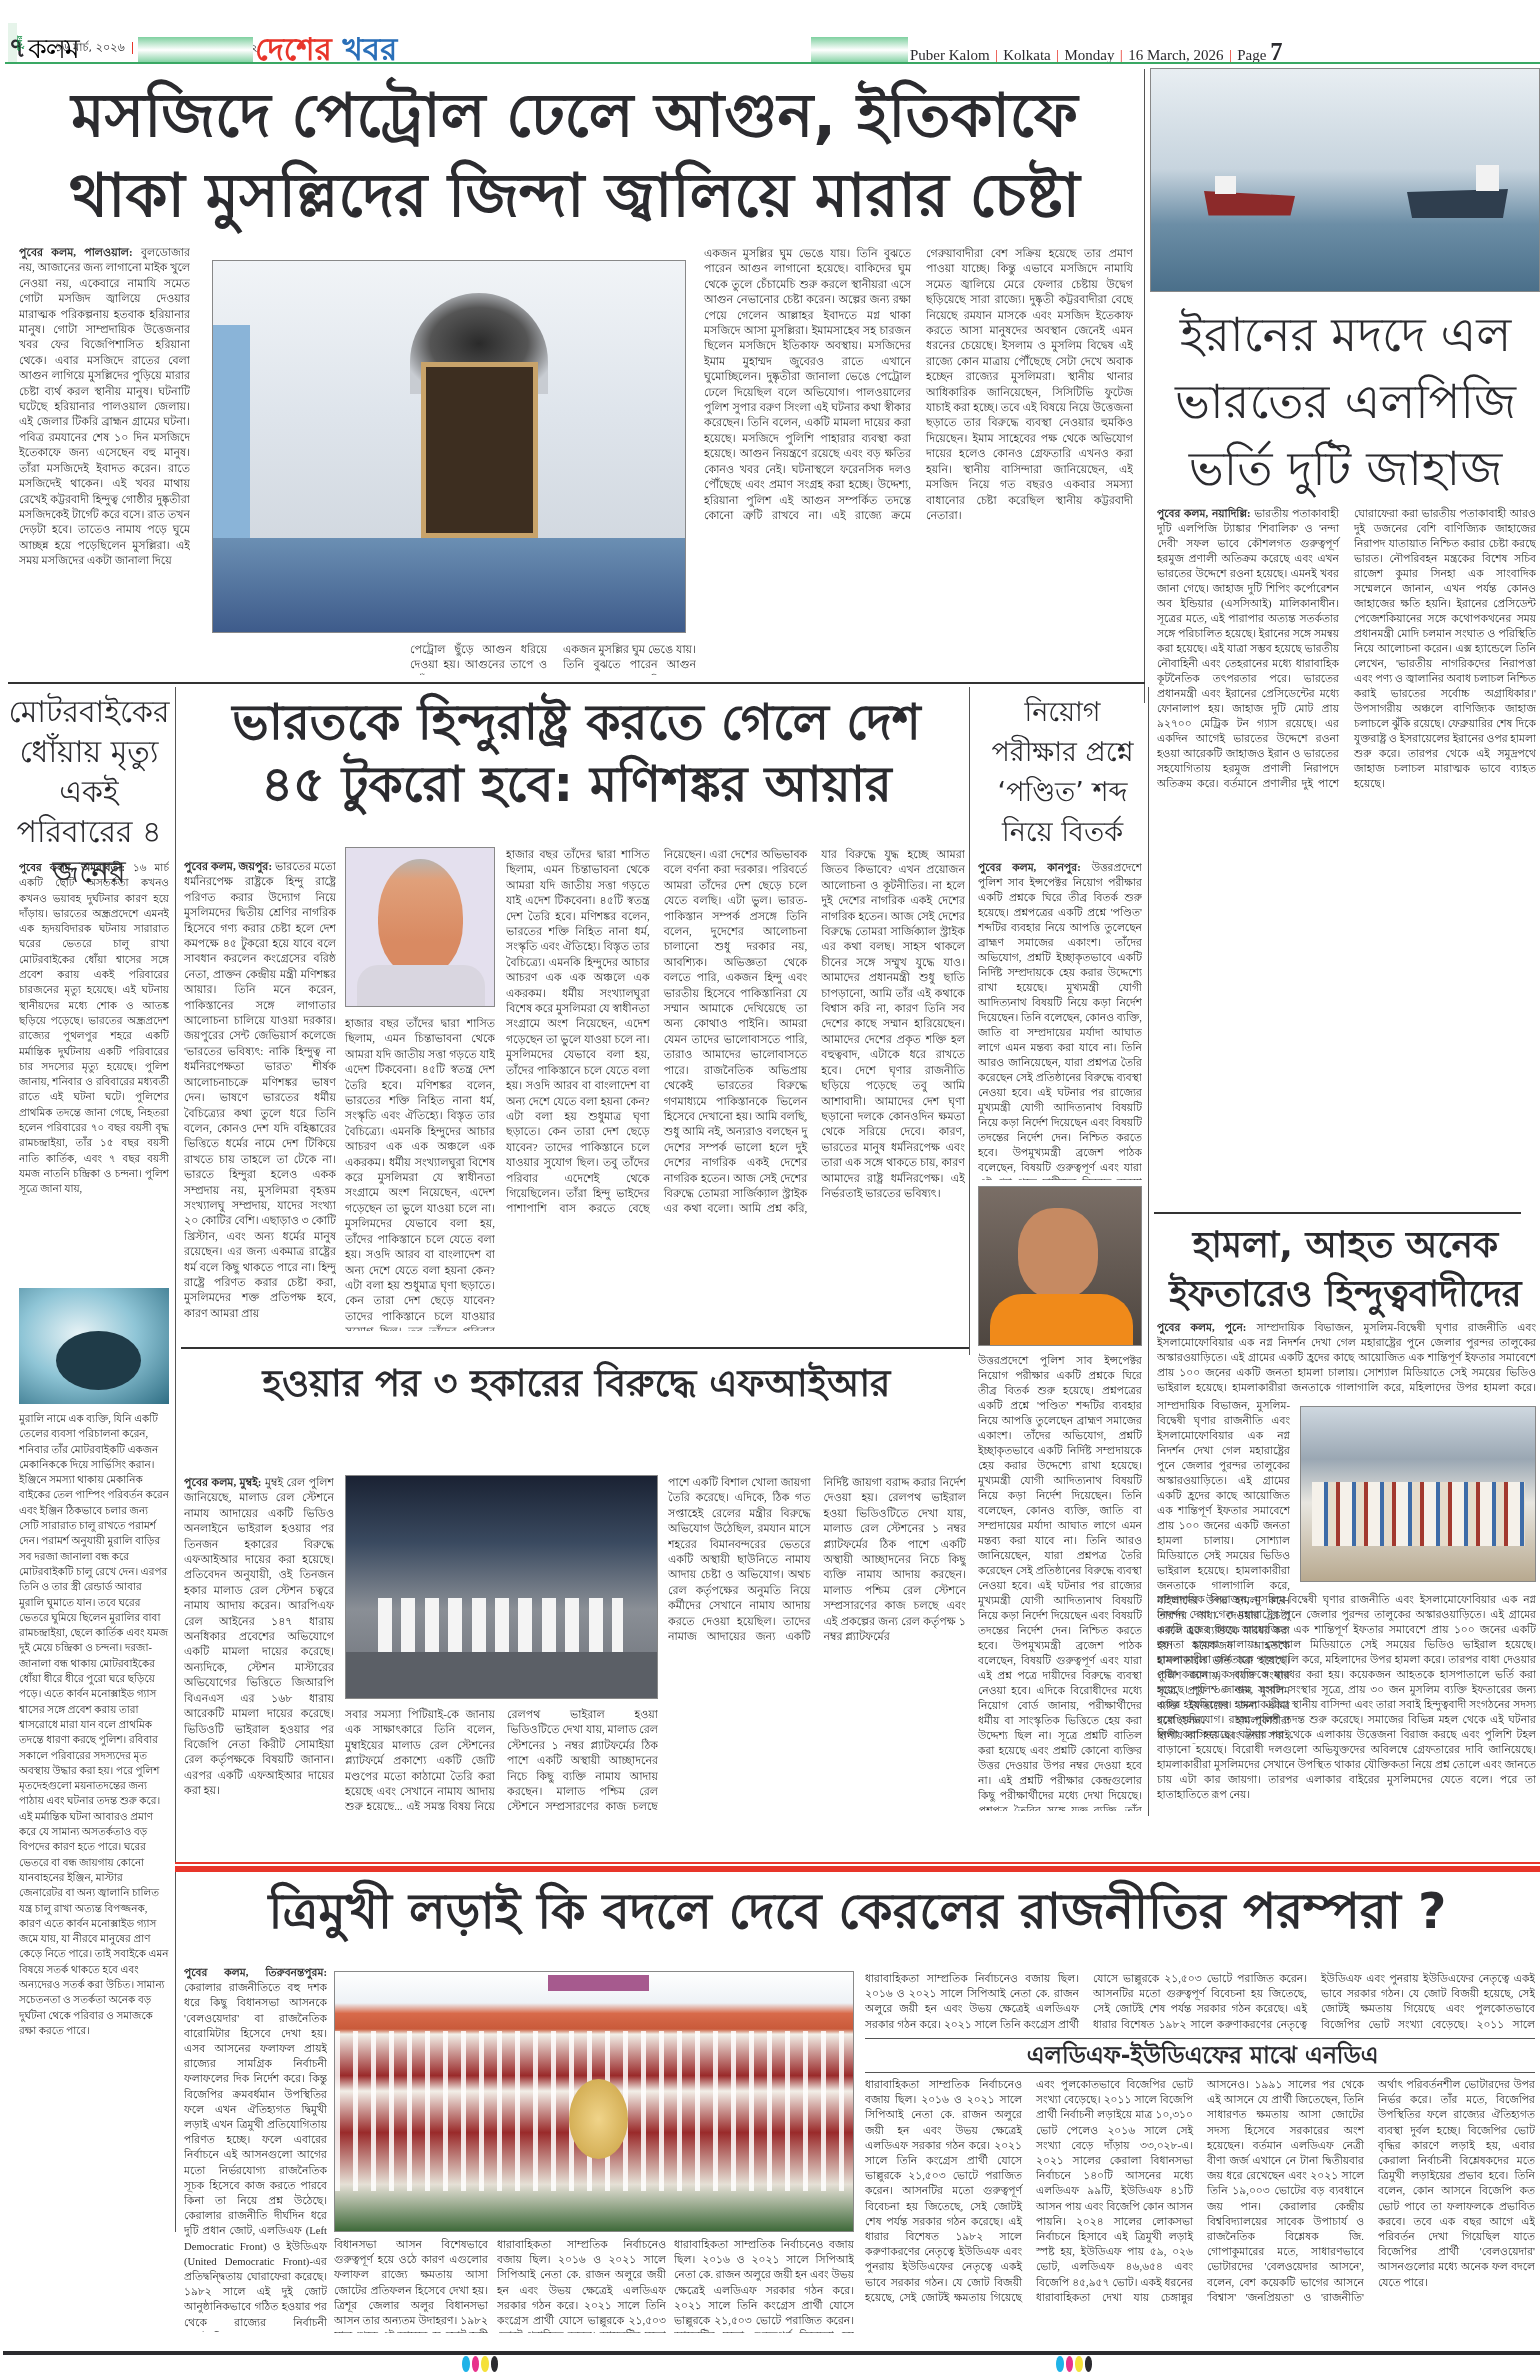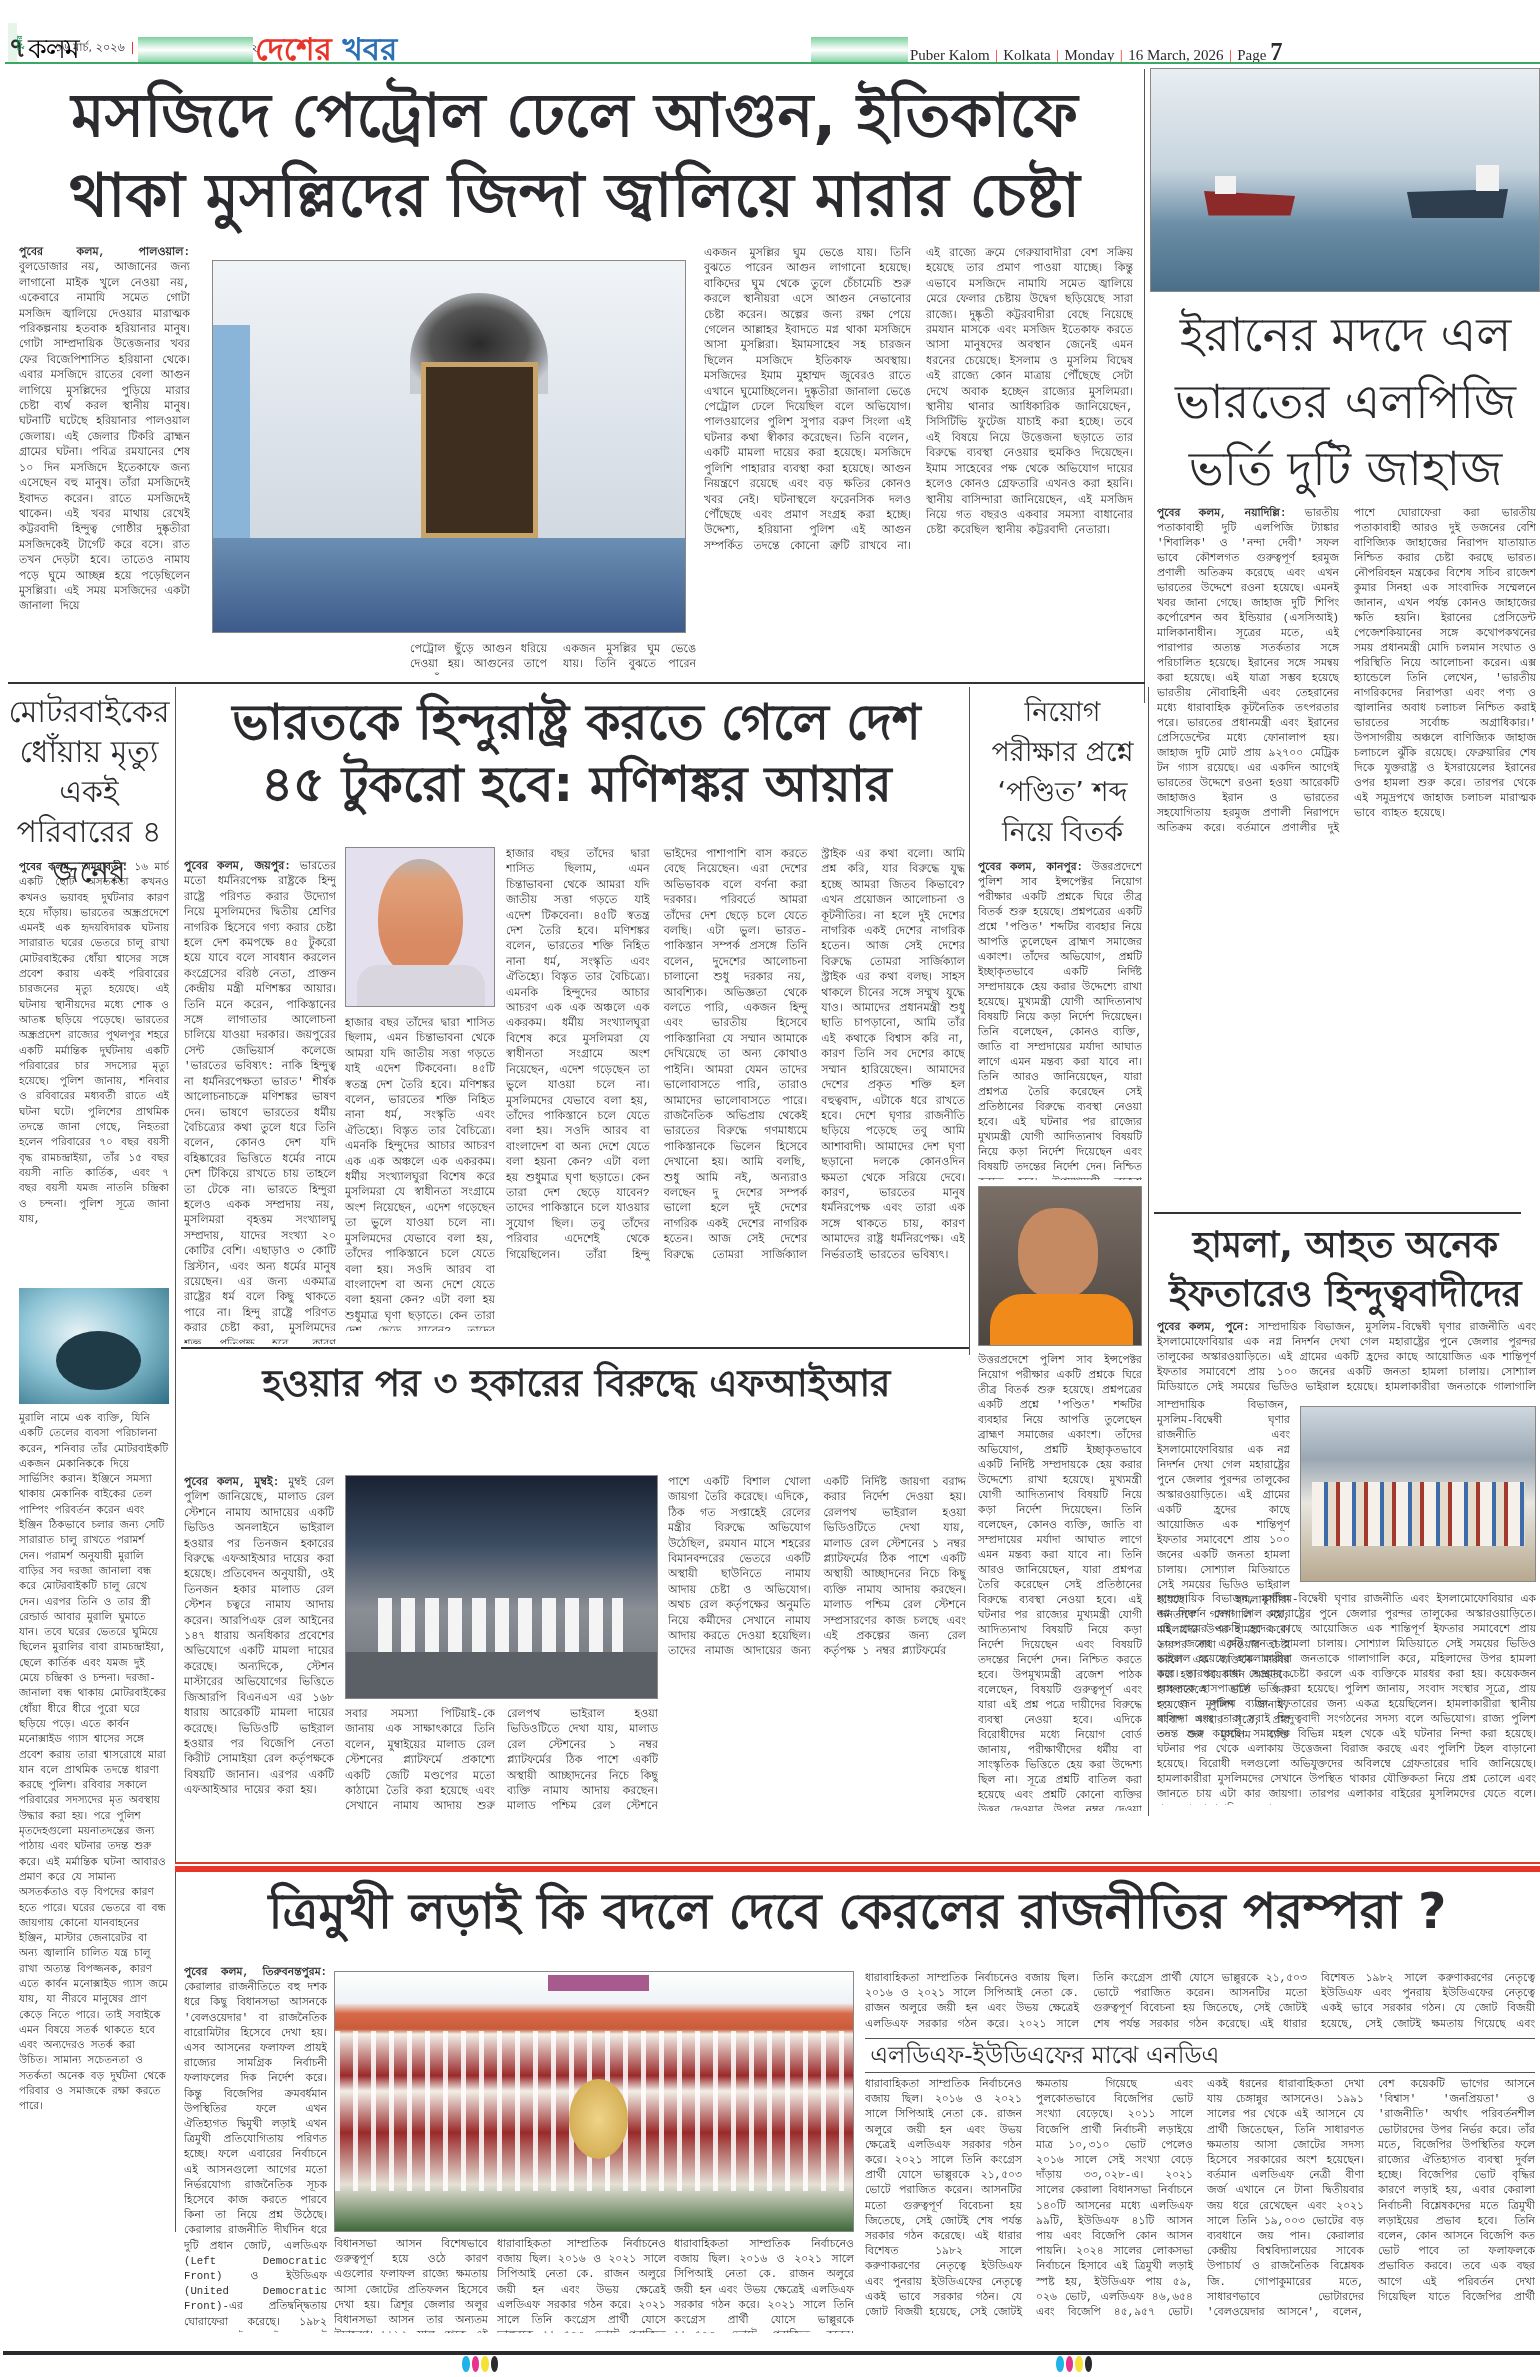--- a/index.html
+++ b/index.html
@@ -1,20 +1,20 @@
 <!DOCTYPE html>
 <html style="font-size:8.5px"><head>
 <meta charset="utf-8">
 <style>
 *{box-sizing:border-box;margin:0;padding:0}
 html,body{width:1540px;height:2377px;background:#fff;overflow:hidden}
 body{position:relative;font-family:"DejaVu Sans",sans-serif;color:#2b2b2f}
 .abs{position:absolute}
 .hl{font-family:"DejaVu Sans",sans-serif;font-weight:bold;color:#2b2b2f;text-align:center;line-height:1.15}
-.body{font-family:Liberation Mono, monospace;font-size:11px;line-height:15.4px;text-align:justify;color:#2e2e2e;overflow:hidden}
+.body{font-family:Liberation Serif, serif;font-size:11px;line-height:15.4px;text-align:justify;color:#2e2e2e;overflow:hidden}
 .body b{font-weight:bold}
 .cols2{column-count:2;column-gap:15px;column-rule:none}
 .cols3{column-count:3;column-gap:14px}
 .cols4{column-count:4;column-gap:14px}
 .vr{position:absolute;width:1.1px;background:#555}
 .hr{position:absolute;height:1.6px;background:#333}
 .img{position:absolute;overflow:hidden;border:0.5px solid #888}
 
 #mast{left:0;top:0;width:1540px;height:60px}
 .grad{position:absolute;height:25.6px;top:37px;background:linear-gradient(#7fd0a0,#ffffff 50%,#7fd0a0)}
@@ -213,21 +213,21 @@
   <span>ধারাবাহিকতা সাম্প্রতিক নির্বাচনেও বজায় ছিল। ২০১৬ ও ২০২১ সালে সিপিআই নেতা কে. রাজন অলুরে জয়ী হন এবং উভয় ক্ষেত্রেই এলডিএফ সরকার গঠন করে। ২০২১ সালে তিনি কংগ্রেস প্রার্থী যোসে ভাল্লুরকে ২১,৫০৩ ভোটে পরাজিত করেন। আসনটির মতো গুরুত্বপূর্ণ বিবেচনা হয় জিতেছে, সেই জোটই শেষ পর্যন্ত সরকার গঠন করেছে। এই ধারার বিশেষত ১৯৮২ সালে করুণাকরণের নেতৃত্বে ইউডিএফ এবং পুনরায় ইউডিএফের নেতৃত্বে একই ভাবে সরকার গঠন। যে জোট বিজয়ী হয়েছে, সেই জোটই ক্ষমতায় গিয়েছে এবং পুলকোতভাবে বিজেপির ভোট সংখ্যা বেড়েছে। ২০১১ সালে বিজেপি প্রার্থী নির্বাচনী লড়াইয়ে মাত্র ১০,৩১০ ভোট পেলেও ২০১৬</span>
 </div>
 <div class="abs body" style="left:674px;top:2237px;width:180px;height:96px;font-size:10.7px;line-height:15.2px">
   <span>ধারাবাহিকতা সাম্প্রতিক নির্বাচনেও বজায় ছিল। ২০১৬ ও ২০২১ সালে সিপিআই নেতা কে. রাজন অলুরে জয়ী হন এবং উভয় ক্ষেত্রেই এলডিএফ সরকার গঠন করে। ২০২১ সালে তিনি কংগ্রেস প্রার্থী যোসে ভাল্লুরকে ২১,৫০৩ ভোটে পরাজিত করেন। আসনটির মতো গুরুত্বপূর্ণ বিবেচনা হয় জিতেছে, সেই জোটই শেষ পর্যন্ত সরকার গঠন করেছে। এই ধারার বিশেষত ১৯৮২ সালে করুণাকরণের নেতৃত্বে ইউডিএফ এবং পুনরায় ইউডিএফের নেতৃত্বে একই ভাবে সরকার গঠন। যে জোট বিজয়ী হয়েছে, সেই জোটই ক্ষমতায় গিয়েছে এবং পুলকোতভাবে বিজেপির ভোট সংখ্যা বেড়েছে। ২০১১ সালে বিজেপি প্রার্থী নির্বাচনী লড়াইয়ে মাত্র ১০,৩১০ ভোট পেলেও ২০১৬</span>
 </div>
 <div class="abs body cols3" style="left:865px;top:1971px;width:670px;height:64px;font-size:10.7px;line-height:15.2px">
   <span>ধারাবাহিকতা সাম্প্রতিক নির্বাচনেও বজায় ছিল। ২০১৬ ও ২০২১ সালে সিপিআই নেতা কে. রাজন অলুরে জয়ী হন এবং উভয় ক্ষেত্রেই এলডিএফ সরকার গঠন করে। ২০২১ সালে তিনি কংগ্রেস প্রার্থী যোসে ভাল্লুরকে ২১,৫০৩ ভোটে পরাজিত করেন। আসনটির মতো গুরুত্বপূর্ণ বিবেচনা হয় জিতেছে, সেই জোটই শেষ পর্যন্ত সরকার গঠন করেছে। এই ধারার বিশেষত ১৯৮২ সালে করুণাকরণের নেতৃত্বে ইউডিএফ এবং পুনরায় ইউডিএফের নেতৃত্বে একই ভাবে সরকার গঠন। যে জোট বিজয়ী হয়েছে, সেই জোটই ক্ষমতায় গিয়েছে এবং পুলকোতভাবে বিজেপির ভোট সংখ্যা বেড়েছে। ২০১১ সালে বিজেপি প্রার্থী নির্বাচনী লড়াইয়ে মাত্র ১০,৩১০ ভোট পেলেও ২০১৬</span>
   
   
 </div>
-<div class="abs" style="left:865px;top:2038px;width:670px;font-size:23.4px;font-weight:normal;text-align:left;padding-left:5.3px;border-top:1.1px solid #555;border-bottom:1.1px solid #555;line-height:33px">এলডিএফ-ইউডিএফের মাঝে এনডিএ</div>
+<div class="abs" style="left:865px;top:2038px;width:670px;font-size:23.4px;font-weight:bold;text-align:center;padding-left:5.3px;border-top:1.1px solid #555;border-bottom:1.1px solid #555;line-height:33px">এলডিএফ-ইউডিএফের মাঝে এনডিএ</div>
 <div class="abs body cols4" style="left:865px;top:2077px;width:670px;height:256px;font-size:10.7px;line-height:15.2px">
   <span>ধারাবাহিকতা সাম্প্রতিক নির্বাচনেও বজায় ছিল। ২০১৬ ও ২০২১ সালে সিপিআই নেতা কে. রাজন অলুরে জয়ী হন এবং উভয় ক্ষেত্রেই এলডিএফ সরকার গঠন করে। ২০২১ সালে তিনি কংগ্রেস প্রার্থী যোসে ভাল্লুরকে ২১,৫০৩ ভোটে পরাজিত করেন। আসনটির মতো গুরুত্বপূর্ণ বিবেচনা হয় জিতেছে, সেই জোটই শেষ পর্যন্ত সরকার গঠন করেছে। এই ধারার বিশেষত ১৯৮২ সালে করুণাকরণের নেতৃত্বে ইউডিএফ এবং পুনরায় ইউডিএফের নেতৃত্বে একই ভাবে সরকার গঠন। যে জোট বিজয়ী হয়েছে, সেই জোটই ক্ষমতায় গিয়েছে এবং পুলকোতভাবে বিজেপির ভোট সংখ্যা বেড়েছে। ২০১১ সালে বিজেপি প্রার্থী নির্বাচনী লড়াইয়ে মাত্র ১০,৩১০ ভোট পেলেও ২০১৬</span>
   <span>সালে সেই সংখ্যা বেড়ে দাঁড়ায় ৩৩,০২৮-এ। ২০২১ সালের কেরালা বিধানসভা নির্বাচনে ১৪০টি আসনের মধ্যে এলডিএফ ৯৯টি, ইউডিএফ ৪১টি আসন পায় এবং বিজেপি কোন আসন পায়নি। ২০২৪ সালের লোকসভা নির্বাচনে হিসাবে এই ত্রিমুখী লড়াই স্পষ্ট হয়, ইউডিএফ পায় ৫৯, ০২৬ ভোট, এলডিএফ ৪৬,৬৫৪ এবং বিজেপি ৪৫,৯৫৭ ভোট। একই ধরনের ধারাবাহিকতা দেখা যায় চেঙ্গান্নুর আসনেও। ১৯৯১ সালের পর থেকে এই আসনে যে প্রার্থী জিতেছেন, তিনি সাধারণত ক্ষমতায় আসা জোটের সদস্য হিসেবে সরকারের অংশ হয়েছেন। বর্তমান এলডিএফ নেত্রী বীণা জর্জ এখানে</span>
   <span>নে টানা দ্বিতীয়বার জয় ধরে রেখেছেন এবং ২০২১ সালে তিনি ১৯,০০৩ ভোটের বড় ব্যবধানে জয় পান। কেরালার কেন্দ্রীয় বিশ্ববিদ্যালয়ের সাবেক উপাচার্য ও রাজনৈতিক বিশ্লেষক জি. গোপাকুমারের মতে, সাধারণভাবে ভোটারদের 'বেলওয়েদার আসনে', বলেন, বেশ কয়েকটি ভাগের আসনে 'বিশ্বাস' 'জনপ্রিয়তা' ও 'রাজনীতি' অর্থাৎ পরিবর্তনশীল ভোটারদের উপর নির্ভর করে। তাঁর মতে, বিজেপির উপস্থিতির ফলে রাজ্যের ঐতিহ্যগত ব্যবস্থা দুর্বল হচ্ছে। বিজেপির ভোট বৃদ্ধির কারণে লড়াই হয়, এবার কেরালা নির্বাচনী বিশ্লেষকদের মতে ত্রিমুখী লড়াইয়ের প্রভাব হবে। তিনি বলেন, কোন আসনে বিজেপি কত ভোট পাবে তা ফলাফলকে প্রভাবিত করবে। তবে এক বছর আগে এই পরিবর্তন দেখা গিয়েছিল যাতে বিজেপির প্রার্থী 'বেলওয়েদার' আসনগুলোর মধ্যে অনেক ফল বদলে যেতে পারে।</span>
 </div>
 
 <div class="abs" style="left:3.2px;top:2351px;width:1537px;height:4.3px;background:#2b2b2f"></div>
 <div class="abs" style="left:462px;top:2356px">
   <span class="dot" style="background:#1fb3e8"></span><span class="dot" style="background:#e8338c"></span><span class="dot" style="background:#f5e13a"></span><span class="dot" style="background:#2b2b2f"></span>
 </div>

